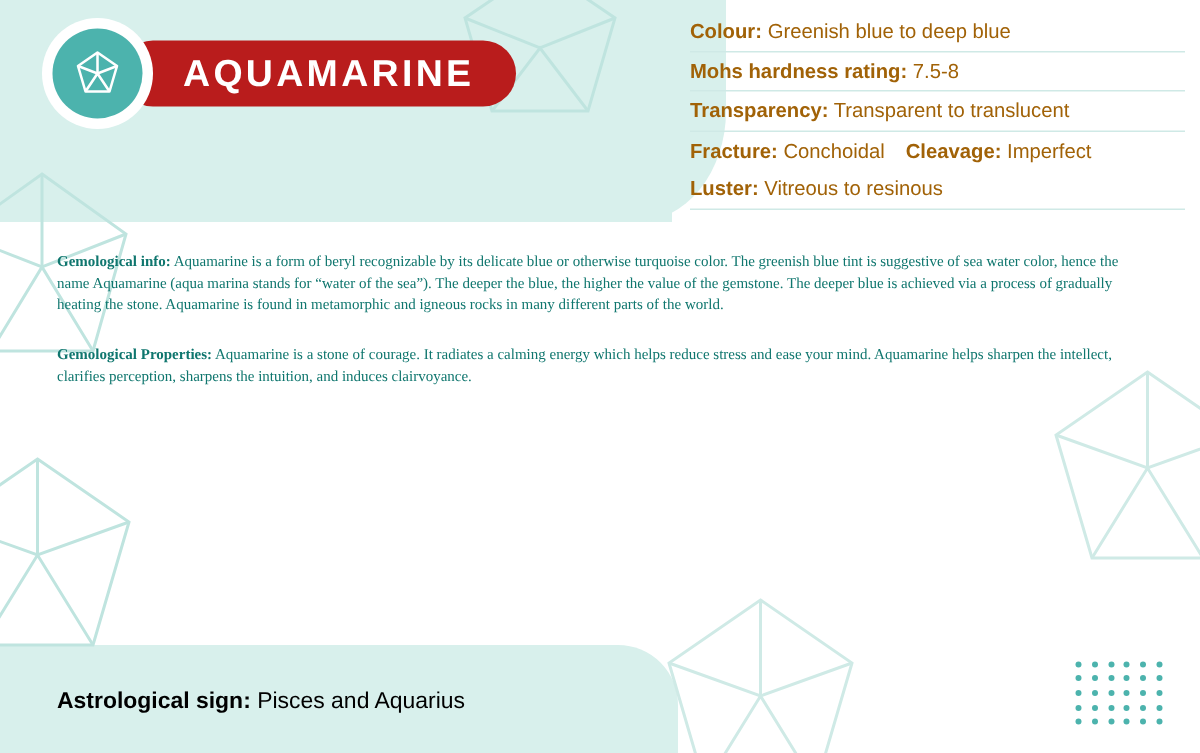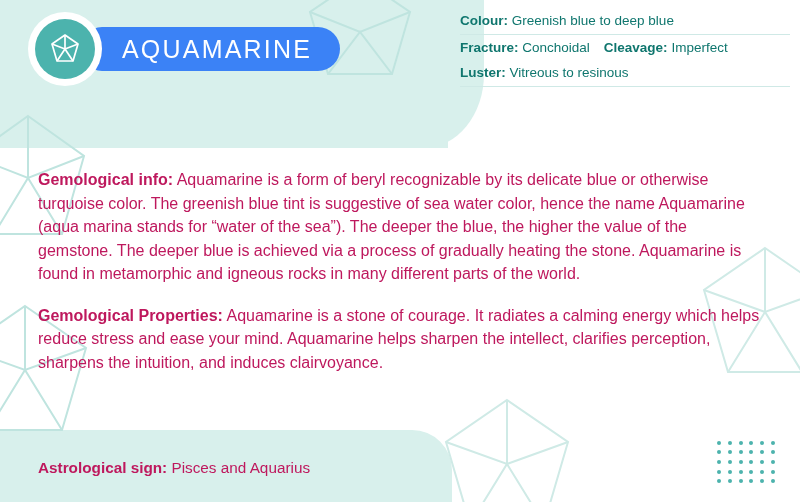--- a/index.html
+++ b/index.html
@@ -98,44 +98,44 @@
     width: 60px;
     height: 60px;
     border-radius: 50%;
     background: #4cb3ad;
     display: flex;
     align-items: center;
     justify-content: center;
   }
   .title-pill {
     margin-left: -22px;
-    background: #3b82f6;
+    background: #b91c1c;
     color: #ffffff;
     height: 44px;
     border-radius: 22px;
     display: flex;
     align-items: center;
     padding: 0 28px 0 42px;
     font-size: 25px;
-    font-weight: normal;
+    font-weight: bold;
     letter-spacing: 2.2px;
     z-index: 2;
   }
 
   
   .props {
     position: absolute;
     top: 8px;
     left: 460px;
     width: 330px;
     z-index: 5;
   }
   .prop-row {
     font-size: 13.5px;
-    color: #0f766e;
+    color: #a16207;
     line-height: 1.45;
     padding: 3px 0;
     white-space: nowrap;
   }
   .prop-row .k {
     font-weight: bold;
   }
   .prop-underline {
     border-bottom: 1px solid #cfe9e6;
   }
@@ -146,34 +146,35 @@
 
   
   .content {
     position: absolute;
     top: 168px;
     left: 38px;
     width: 724px;
     z-index: 5;
   }
   .para {
-    font-size: 16px;
+    font-size: 10px;
     line-height: 1.47;
-    color: #be185d;
+    color: #0f766e;
     margin: 0 0 18px 0;
+    font-family: Liberation Serif, serif;
   }
   .para .lead {
     font-weight: bold;
   }
   .astro {
     position: absolute;
     left: 38px;
     bottom: 25px;
     font-size: 15.3px;
-    color: #be185d;
+    color: #000000;
     z-index: 6;
   }
   .astro .lead { font-weight: bold; }
 </style>
 </head>
 <body>
 
 <div class="bg-layer">
   <div class="top-band"></div>
   <div class="top-band-curve"></div>
@@ -271,20 +272,28 @@
     </div>
   </div>
   <div class="title-pill">AQUAMARINE</div>
 </div>
 
 <div class="props">
   <div class="prop-row prop-underline">
     <span class="k">Colour:</span>
     <span class="v">Greenish blue to deep blue</span>
   </div>
+  <div class="prop-row prop-underline">
+    <span class="k">Mohs hardness rating:</span>
+    <span class="v">7.5-8</span>
+  </div>
+  <div class="prop-row prop-underline">
+    <span class="k">Transparency:</span>
+    <span class="v">Transparent to translucent</span>
+  </div>
   <div class="prop-row prop-inline-pair">
     <span>
       <span class="k">Fracture:</span>
       <span class="v">Conchoidal</span>
     </span>
     <span>
       <span class="k">Cleavage:</span>
       <span class="v">Imperfect</span>
     </span>
   </div>

